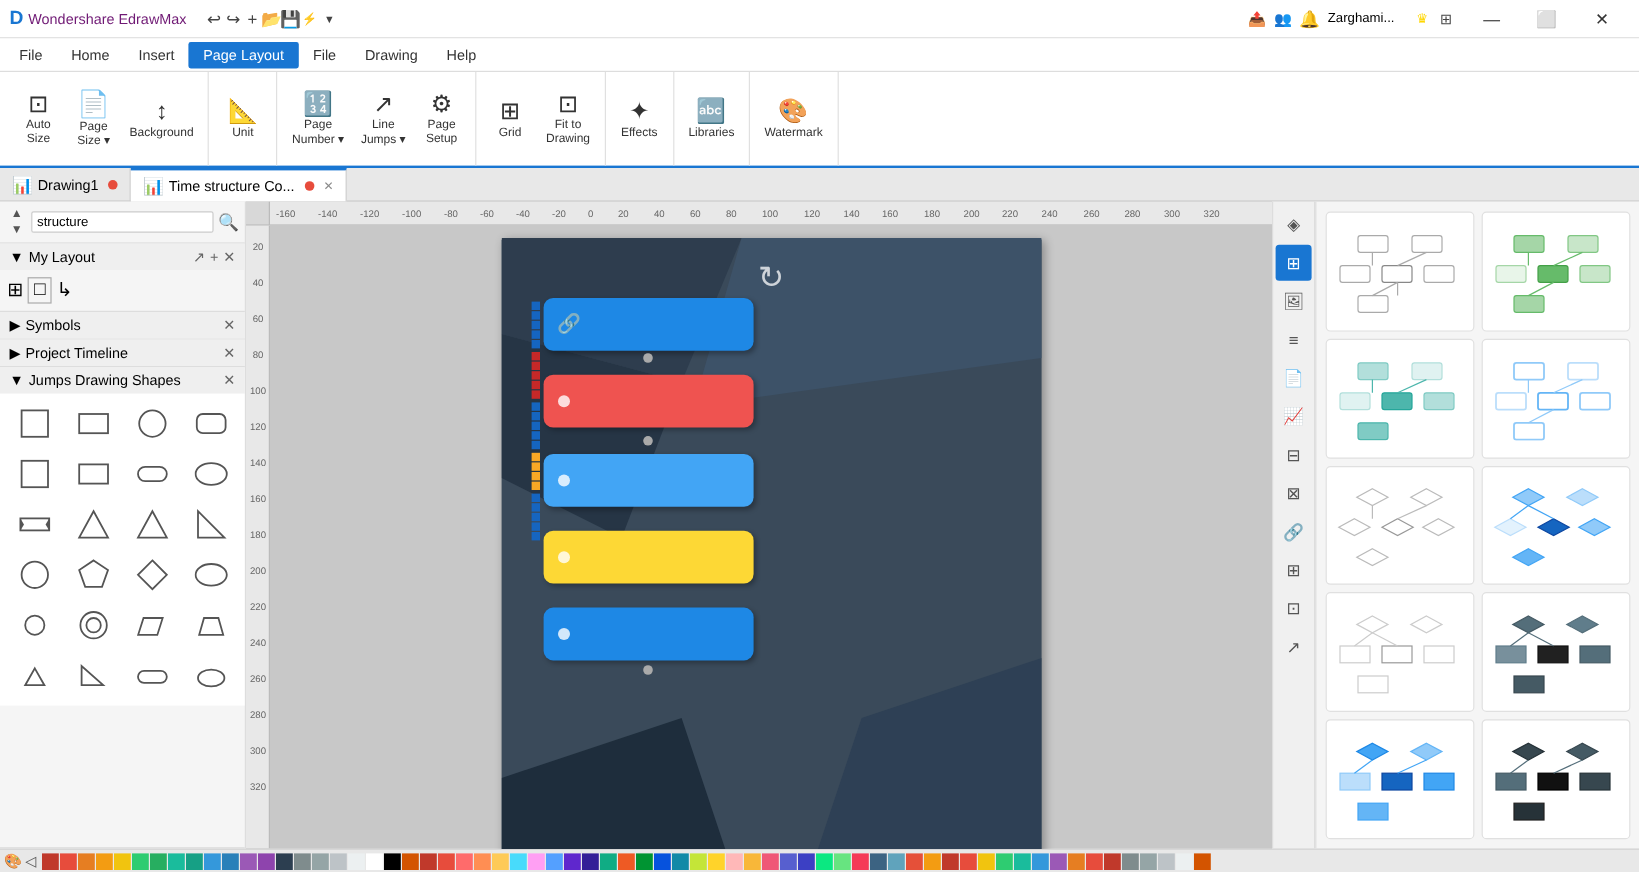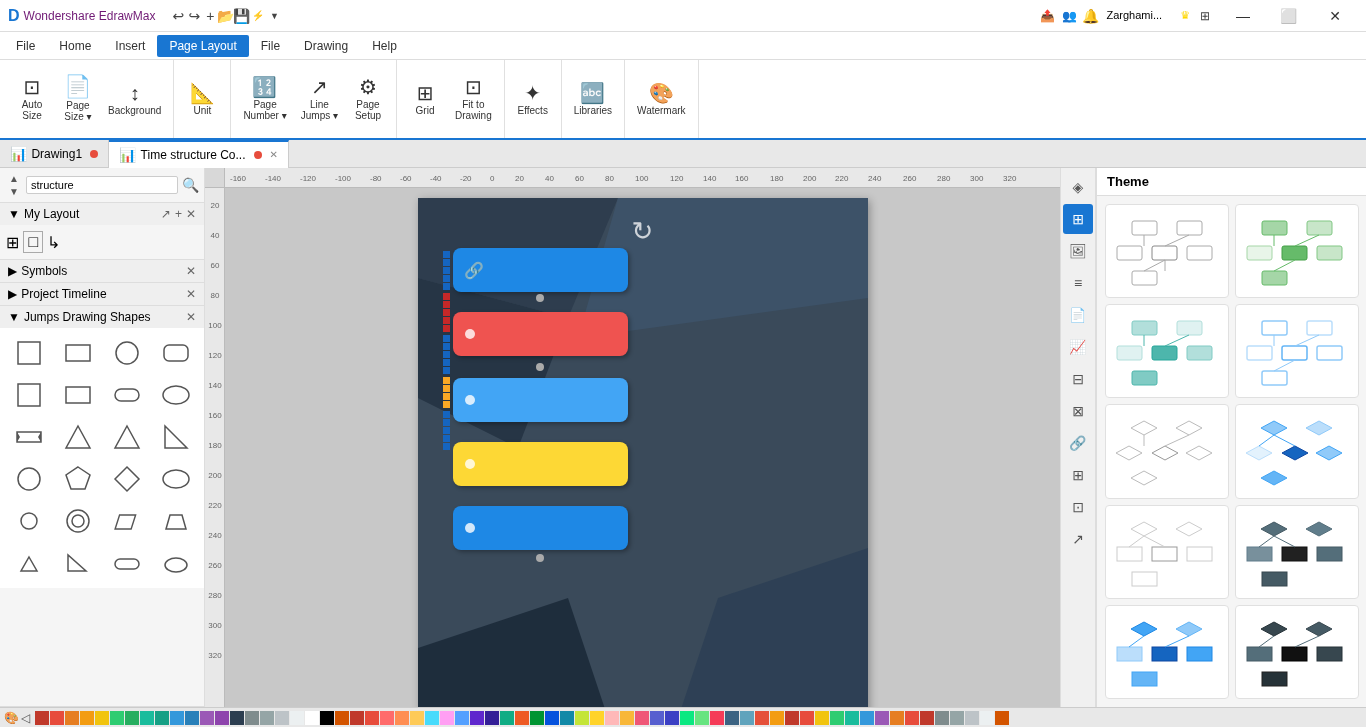--- a/index.html
+++ b/index.html
@@ -643,23 +643,20 @@
     <button class="icon-tool-btn" style="font-size:14px;">📈</button>
     <button class="icon-tool-btn" style="font-size:14px;">⊟</button>
     <button class="icon-tool-btn" style="font-size:14px;">⊠</button>
     <button class="icon-tool-btn" style="font-size:14px;">🔗</button>
     <button class="icon-tool-btn" style="font-size:14px;">⊞</button>
     <button class="icon-tool-btn" style="font-size:14px;">⊡</button>
     <button class="icon-tool-btn" style="font-size:14px;">↗</button>
   </div>
 
   <div class="right-panel">
-    <div class="right-panel-header">
-      <span>Theme</span>
-    </div>
     <div class="theme-grid">
 
       <div class="theme-card">
         <svg viewBox="0 0 110 70">
           <rect x="20" y="5" width="25" height="14" rx="2" fill="none" stroke="#aaa" stroke-width="1"></rect>
           <rect x="65" y="5" width="25" height="14" rx="2" fill="none" stroke="#aaa" stroke-width="1"></rect>
           <rect x="5" y="30" width="25" height="14" rx="2" fill="none" stroke="#aaa" stroke-width="1"></rect>
           <rect x="40" y="30" width="25" height="14" rx="2" fill="none" stroke="#888" stroke-width="1"></rect>
           <rect x="75" y="30" width="25" height="14" rx="2" fill="none" stroke="#aaa" stroke-width="1"></rect>
           <rect x="20" y="55" width="25" height="14" rx="2" fill="none" stroke="#aaa" stroke-width="1"></rect>

